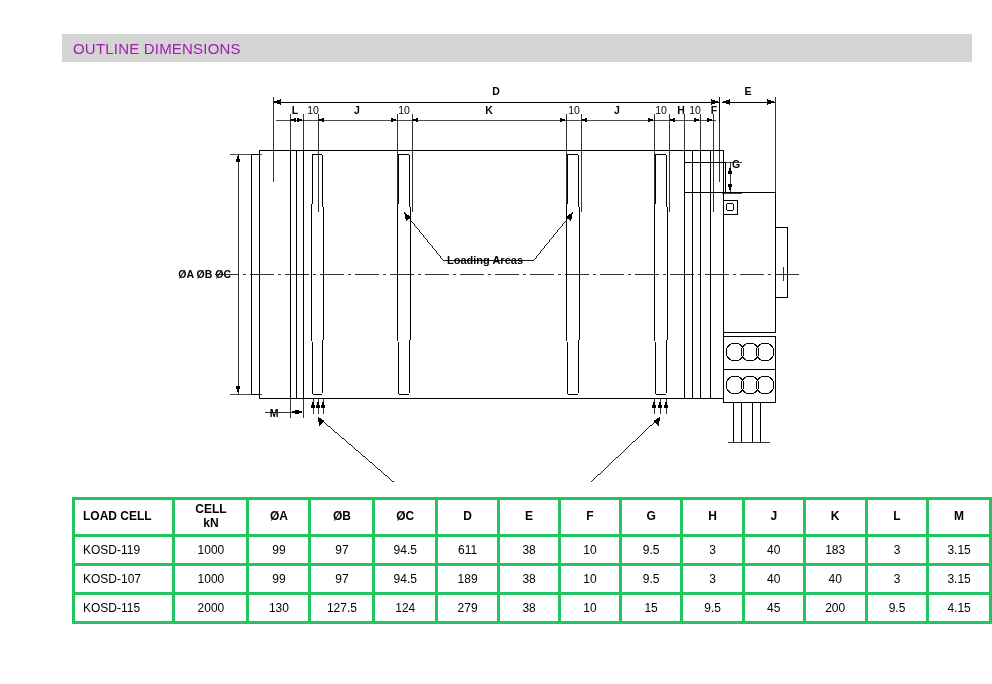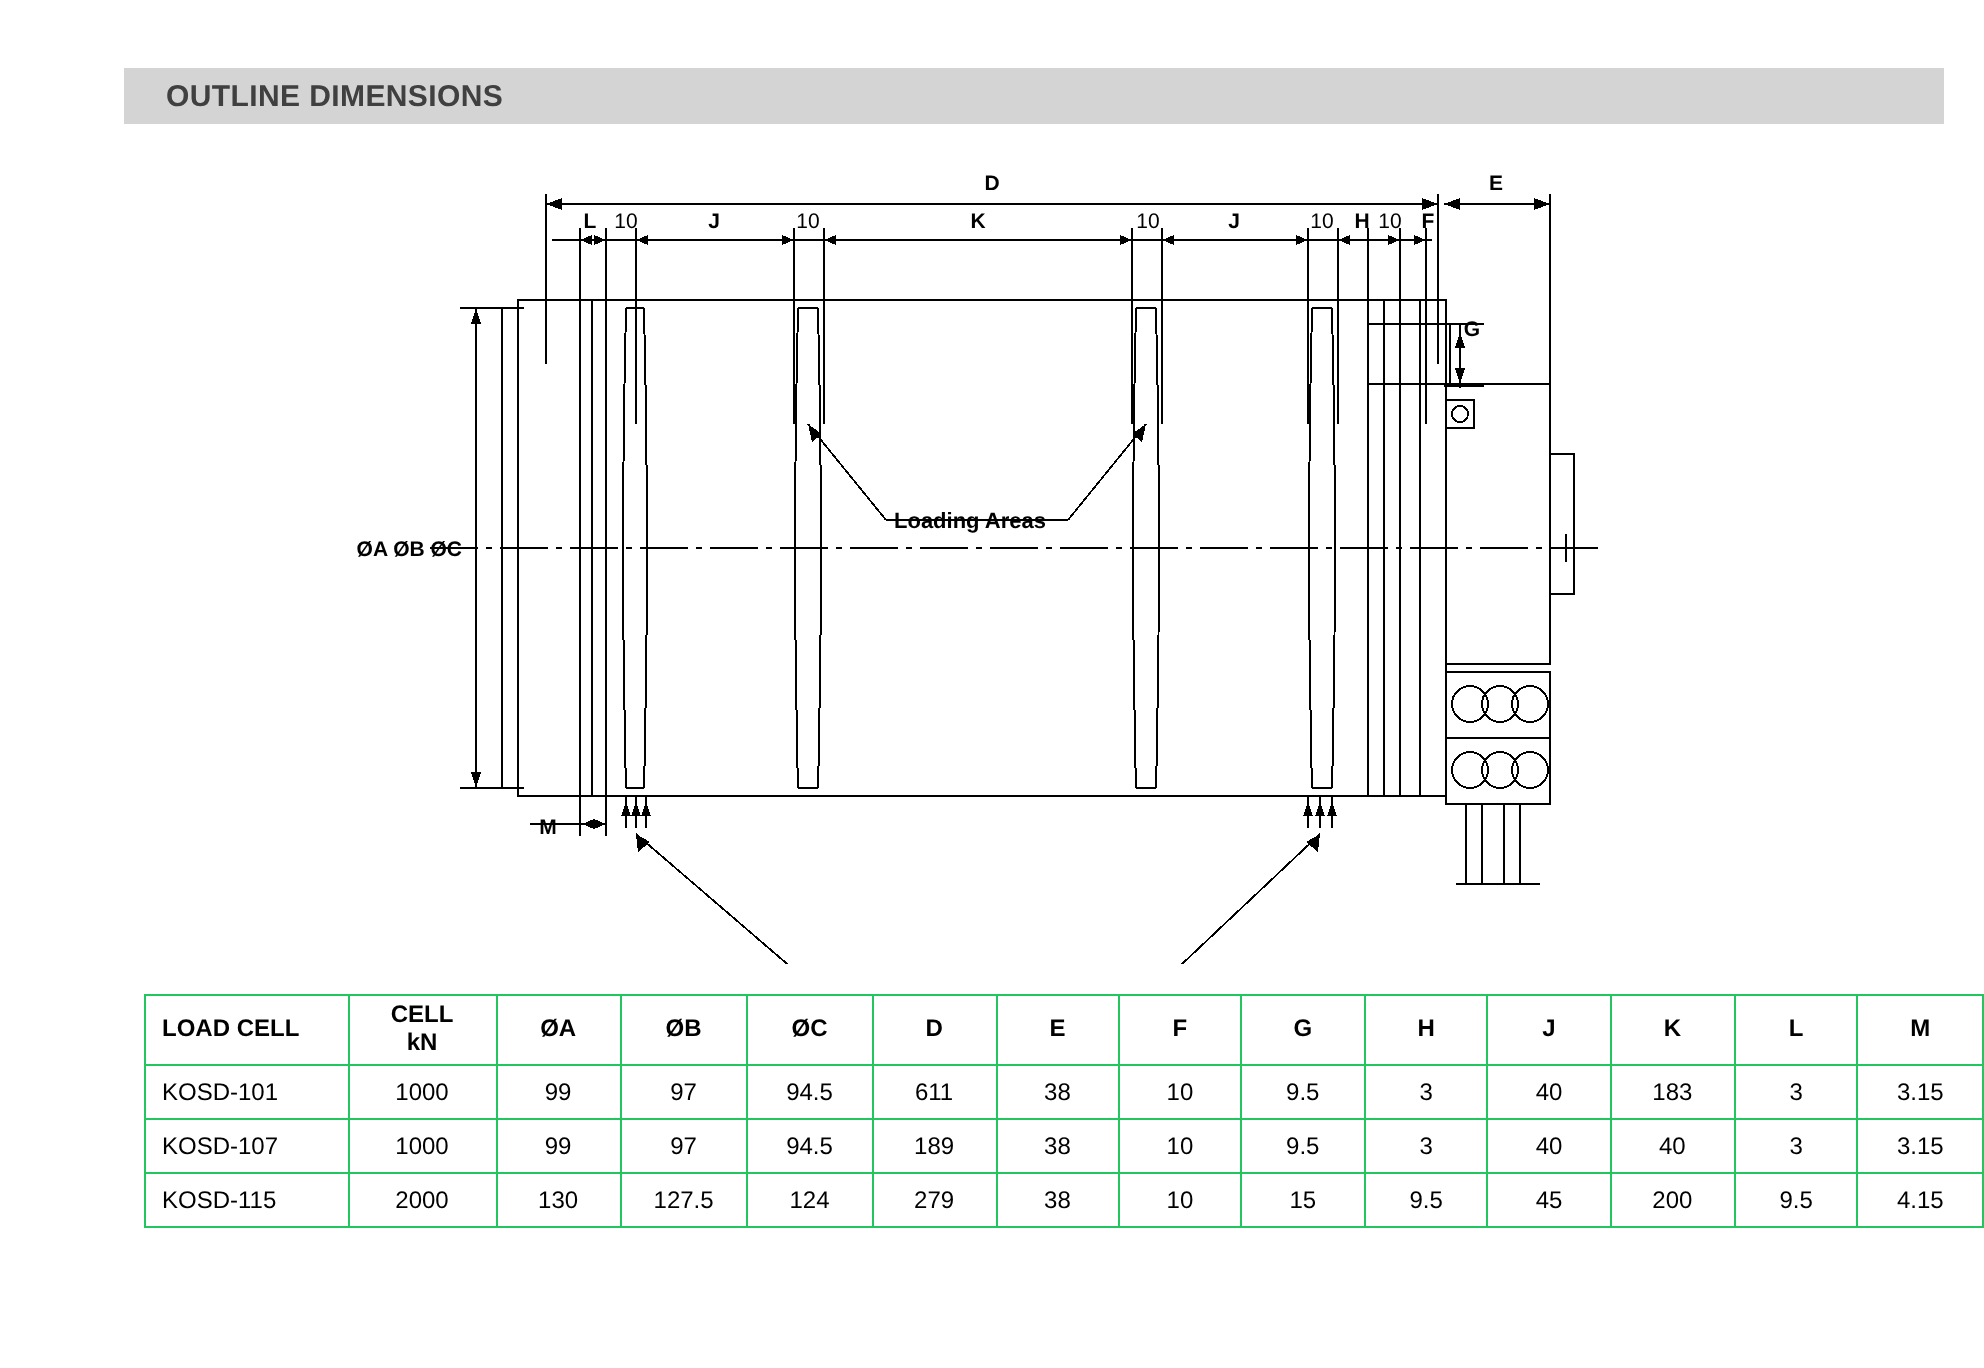--- a/index.html
+++ b/index.html
@@ -22,24 +22,24 @@
     left: 62px;
     top: 34px;
     width: 910px;
     height: 28px;
     background: #d4d4d4;
     display: flex;
     align-items: center;
   }
   #header-title {
     font-size: 15px;
-    font-weight: bold;
+    font-weight: normal;
     letter-spacing: 0.2px;
-    padding-left: 21px;
-    color: #404040;
+    padding-left: 11px;
+    color: #a21caf;
   }
 
   
   #drawing {
     position: absolute;
     left: 0;
     top: 62px;
     width: 992px;
     height: 420px;
   }
@@ -65,21 +65,21 @@
 
   
   #spec-table {
     position: absolute;
     left: 72px;
     top: 497px;
     border-collapse: collapse;
     font-size: 12px;
   }
   #spec-table th, #spec-table td {
-    border: 1px solid #22c55e;
+    border: 3px solid #22c55e;
     height: 26px;
     text-align: center;
     vertical-align: middle;
     padding: 0 4px;
     font-weight: normal;
     background: #fff;
   }
   #spec-table thead th {
     font-weight: bold;
     font-size: 12px;
@@ -295,21 +295,21 @@
       <th class="col-d">G</th>
       <th class="col-d">H</th>
       <th class="col-d">J</th>
       <th class="col-d">K</th>
       <th class="col-d">L</th>
       <th class="col-d">M</th>
     </tr>
   </thead>
   <tbody>
     <tr>
-      <td class="col-name">KOSD-101</td>
+      <td class="col-name">KOSD-119</td>
       <td>1000</td>
       <td>99</td>
       <td>97</td>
       <td>94.5</td>
       <td>611</td>
       <td>38</td>
       <td>10</td>
       <td>9.5</td>
       <td>3</td>
       <td>40</td>

